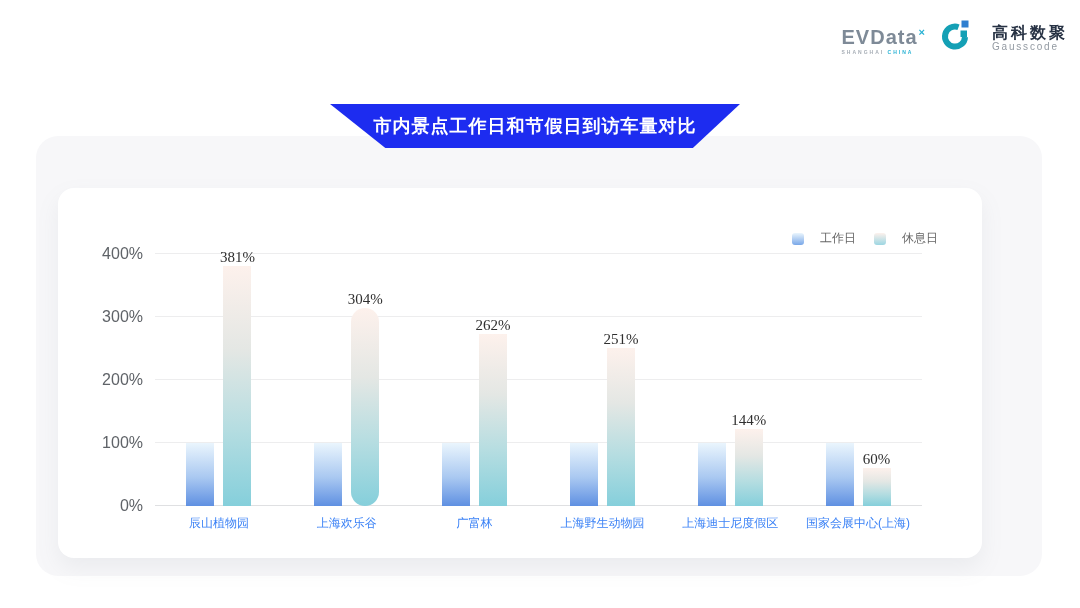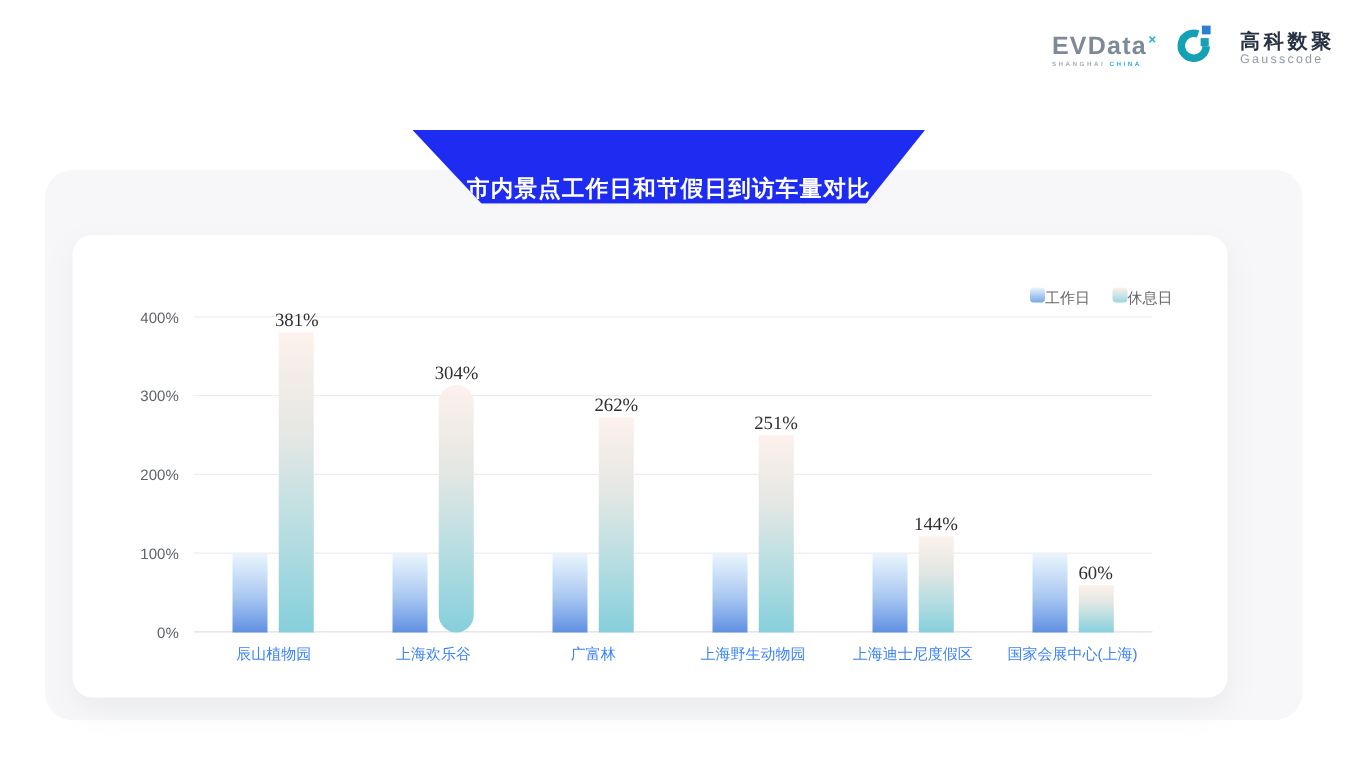--- a/index.html
+++ b/index.html
@@ -13,46 +13,46 @@
   .evdata-word{font-size:20px;font-weight:bold;color:#7e8a97;letter-spacing:1px;line-height:20px;}
   .evdata-sup{font-size:11px;font-weight:bold;color:#29b2d4;vertical-align:8px;margin-left:1px;}
   .evdata-sub{font-size:5px;letter-spacing:2px;color:#a7aeb6;margin-top:2px;font-weight:bold;}
   .evdata-sub .teal{color:#29b2d4;}
   .gauss{display:flex;align-items:center;gap:22px;}
   .gauss-text{display:flex;flex-direction:column;}
   .gauss-cn{font-size:16px;font-weight:bold;color:#273244;letter-spacing:3px;line-height:17px;}
   .gauss-en{font-size:10px;color:#939aa2;letter-spacing:1.8px;line-height:11px;}
   
   .banner{
-    position:absolute;left:330px;top:104px;width:410px;height:59px;
+    position:absolute;left:330px;top:104px;width:410px;height:44px;
     clip-path:polygon(0 0,100% 0,88.5% 100%,13.5% 100%);
-    display:flex;align-items:flex-end;justify-content:center;z-index:5;
+    display:flex;align-items:center;justify-content:center;z-index:5;
   }
   .banner span{color:#ffffff;font-size:18px;font-weight:bold;letter-spacing:1px;}
   
   .panel{
     position:absolute;left:36px;top:136px;width:1006px;height:440px;
     background:#f7f7f9;border-radius:22px;
   }
   .card{
     position:absolute;left:22px;top:52px;width:924px;height:370px;
     background:#ffffff;border-radius:16px;
     box-shadow:0 10px 22px rgba(125,135,150,0.10);
   }
   
   .legend{position:absolute;top:42px;right:44px;display:flex;gap:18px;align-items:center;}
-  .legend-item{display:flex;gap:0;font-size:12px;color:#666;cursor:pointer;}
+  .legend-item{display:flex;align-items:center;gap:16px;font-size:12px;color:#666;cursor:pointer;}
   .legend-swatch{width:12px;height:12px;border-radius:3px;}
   
   .plot{position:absolute;left:97px;top:66px;width:767px;height:252px;}
   .gridline{position:absolute;left:0;right:0;height:1px;background:#ededee;}
   .gridline.zero{background:#dfe0e2;}
   .ytick{
     position:absolute;right:calc(100% + 12px);width:52px;text-align:right;
-    font-size:12px;color:#5f6368;transform:translateY(50%);line-height:12px;
+    font-size:16px;color:#5f6368;transform:translateY(50%);line-height:12px;
   }
   .groups{position:absolute;left:0;right:0;top:0;bottom:0;display:flex;}
   .group{flex:1;position:relative;display:flex;align-items:flex-end;justify-content:center;gap:9px;}
   .bar{width:28px;position:relative;}
   .bar-label{
     position:absolute;top:-17px;left:50%;transform:translateX(-50%);
     font-size:15px;color:#2f2f2f;white-space:nowrap;font-family:Liberation Serif, serif;
   }
   .cat-label{
     position:absolute;top:calc(100% + 9px);left:-12px;right:-12px;text-align:center;

